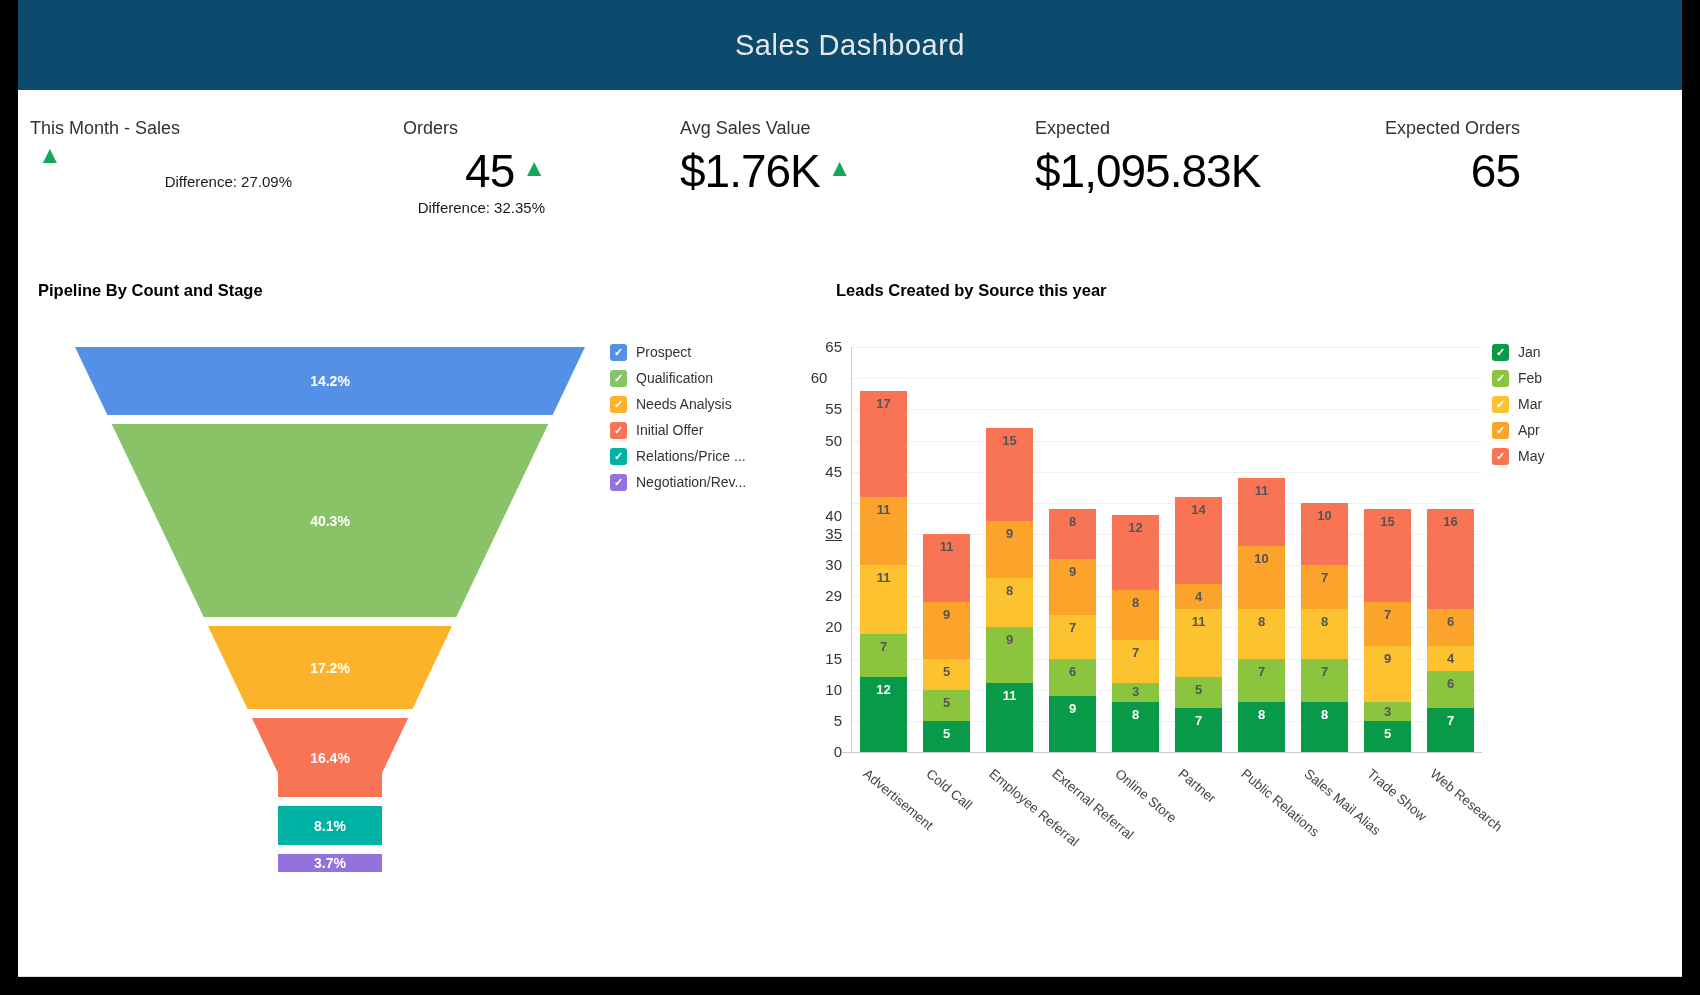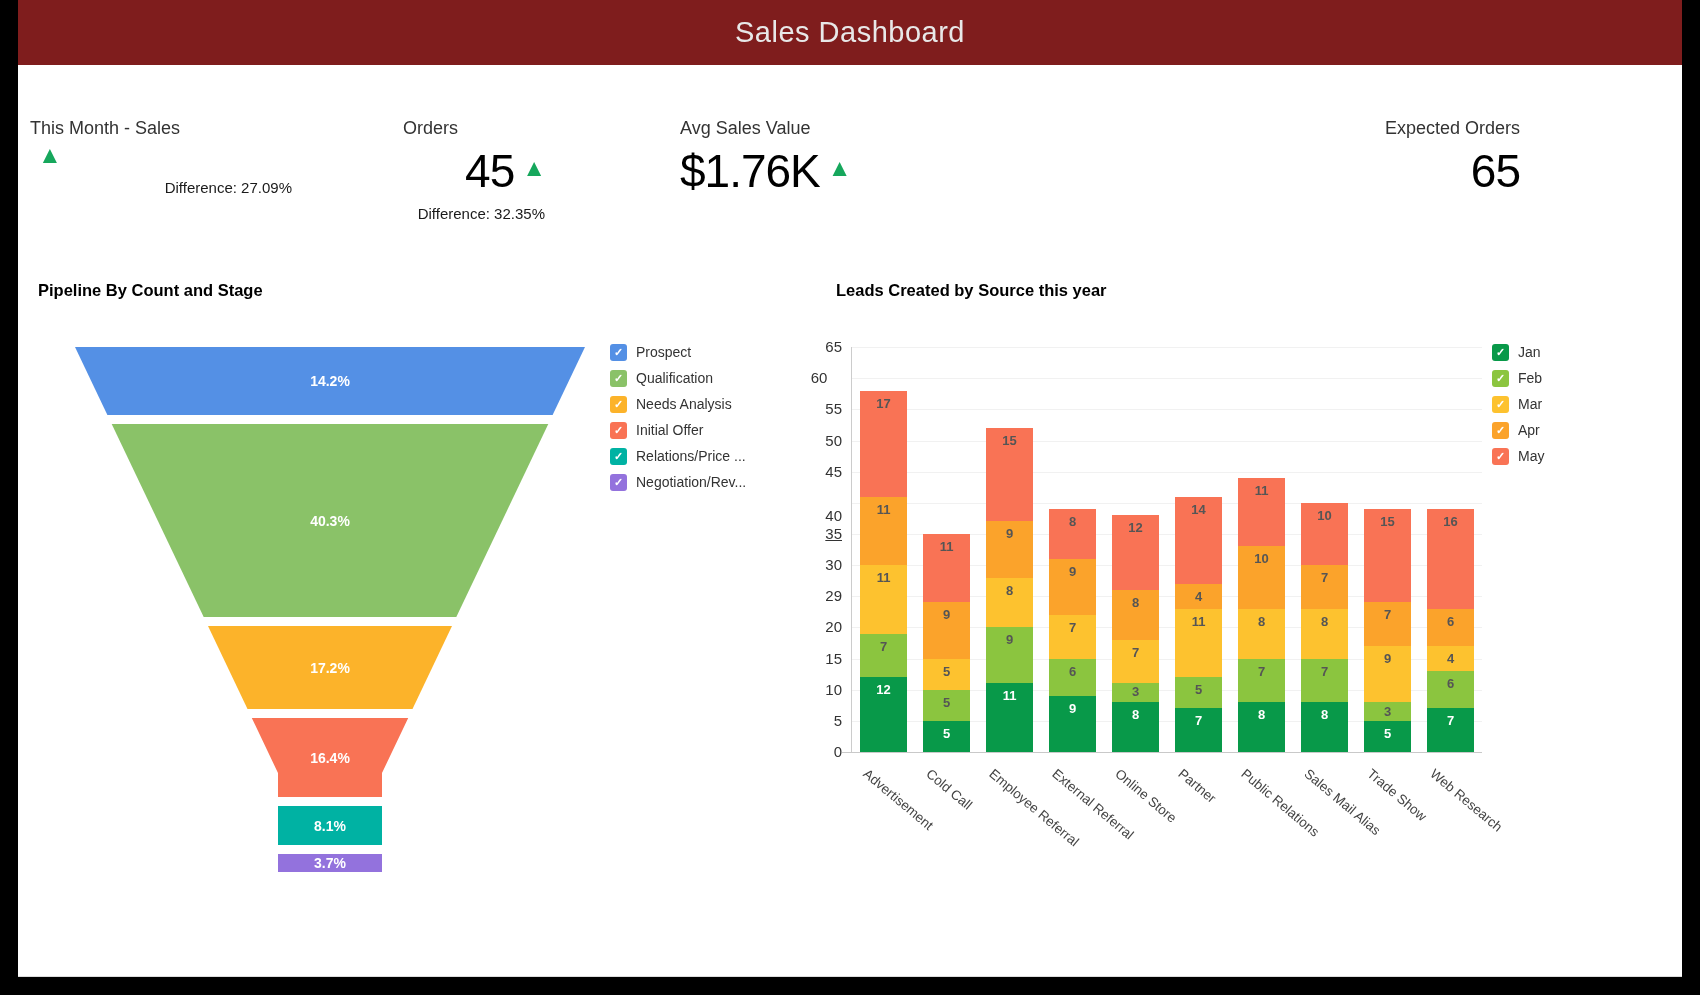--- a/index.html
+++ b/index.html
@@ -1,26 +1,26 @@
 <!DOCTYPE html>
 <html><head>
 <meta charset="utf-8">
 <style>
   * { margin:0; padding:0; box-sizing:border-box; }
   html,body { width:1700px; height:995px; background:#000; font-family:"Liberation Sans", sans-serif; overflow:hidden; }
   .frame { position:absolute; left:18px; top:0; right:18px; bottom:18px; background:#fff; border-bottom:1px solid #ddd; }
-  .header { position:absolute; left:0; top:0; right:0; height:65px; background:#7f1d1d; display:flex; align-items:center; justify-content:center; }
+  .header { position:absolute; left:0; top:0; right:0; height:90px; background:#0c4a6e; display:flex; align-items:center; justify-content:center; }
   .header h1 { font-size:29px; font-weight:400; color:#e8e8e8; letter-spacing:.5px; }
 
   
   .kpi { position:absolute; top:118px; }
   .kpi .klabel { font-size:18px; color:#333; }
   .kpi .kvalue { margin-top:5px; font-size:46px; color:#000; letter-spacing:-1px; white-space:nowrap; display:flex; align-items:center; }
   .kpi .tri { font-size:24px; color:#16a75c; margin-left:8px; position:relative; top:-3px; }
-  .kpi .kdiff { margin-top:7px; font-size:15px; color:#1a1a1a; }
+  .kpi .kdiff { margin-top:1px; font-size:15px; color:#1a1a1a; }
   .kpi1 { left:12px; width:262px; }
   .kpi1 .kdiff { text-align:right; }
   .kpi2 { left:385px; width:142px; }
   .kpi2 .kvalue { justify-content:flex-end; }
   .kpi2 .kdiff { text-align:right; }
   .kpi3 { left:662px; width:230px; }
   .kpi4 { left:1017px; width:300px; }
   .kpi5 { right:162px; width:210px; text-align:right; }
   .kpi5 .kvalue { justify-content:flex-end; }
 
@@ -77,20 +77,26 @@
   </div>
 
   <div class="kpi kpi3">
     <div class="klabel">Avg Sales Value</div>
     <div class="kvalue">
         <span>$1.76K</span>
         <span class="tri">▲</span>
       </div>
   </div>
 
+  <div class="kpi kpi4">
+    <div class="klabel">Expected</div>
+    <div class="kvalue">
+        <span>$1,095.83K</span>
+      </div>
+  </div>
 
   <div class="kpi kpi5">
     <div class="klabel">Expected Orders</div>
     <div class="kvalue">
         <span>65</span>
       </div>
   </div>
 
   <div class="panel-title" id="funnel-title">Pipeline By Count and Stage</div>
   <div class="panel-title" id="bars-title">Leads Created by Source this year</div>

